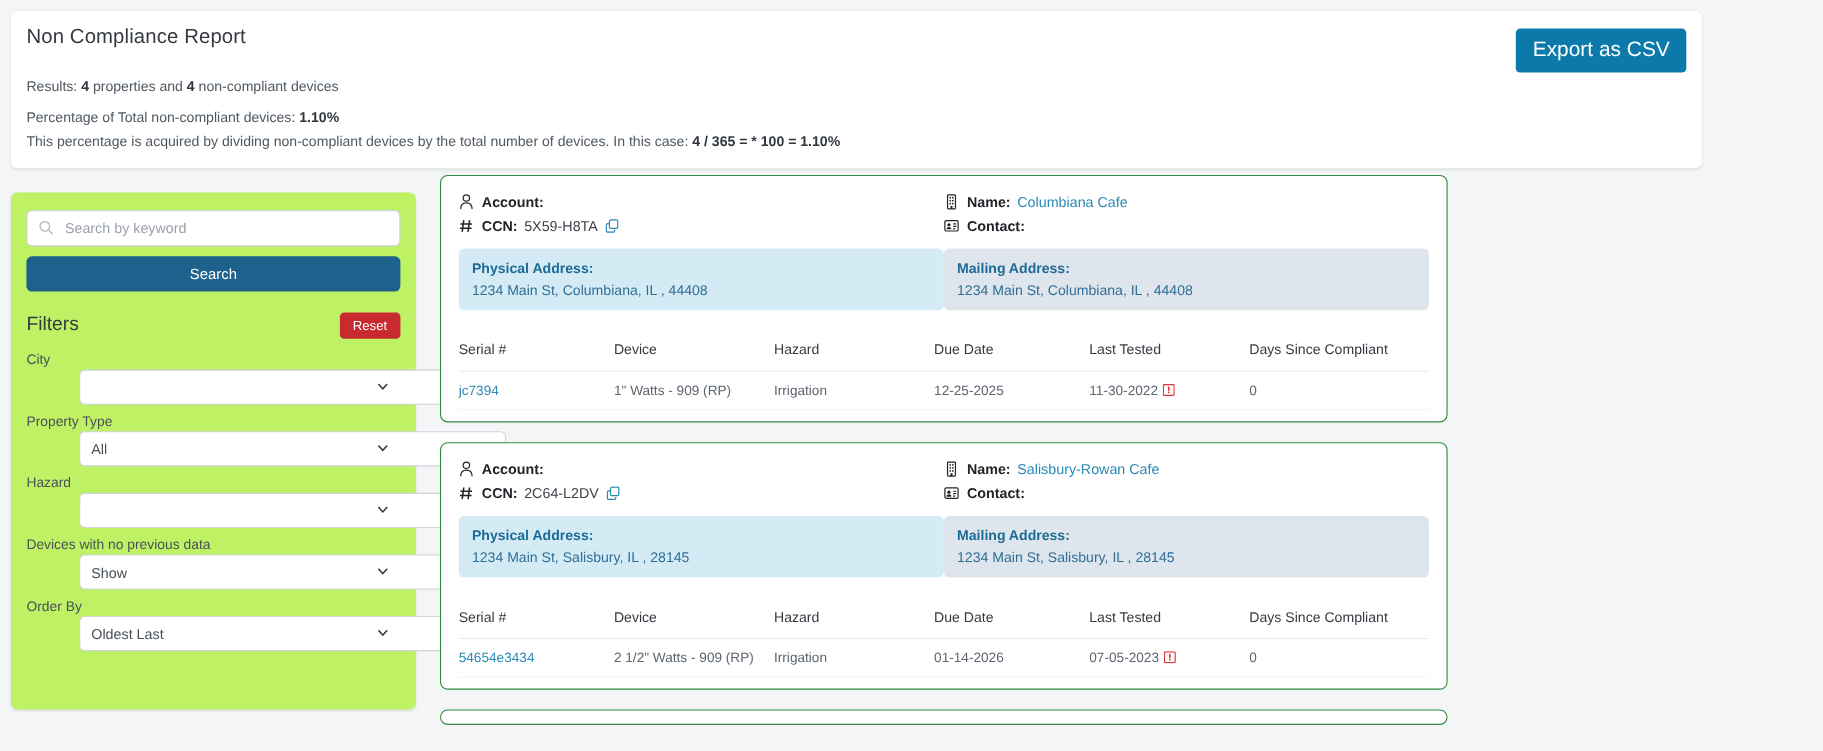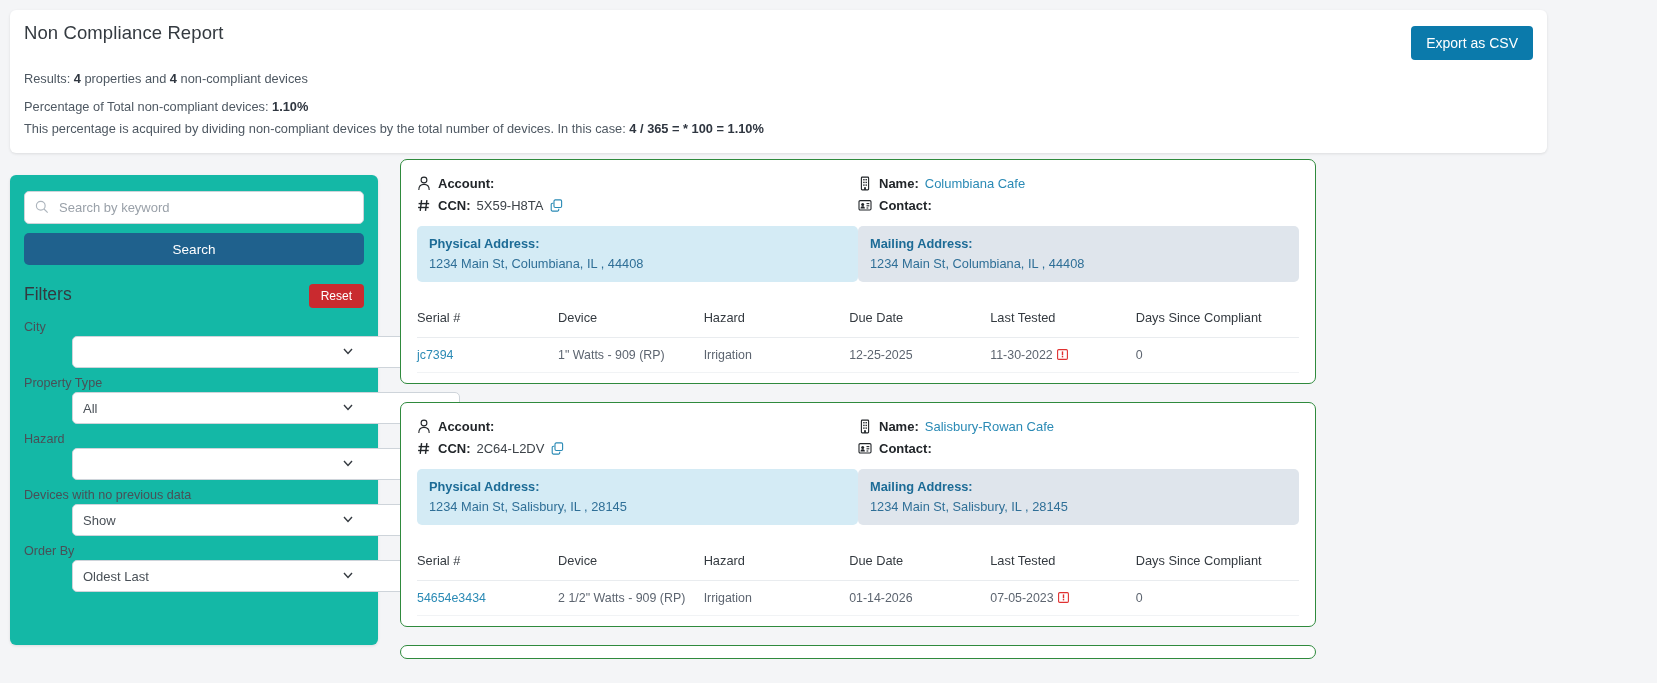--- a/index.html
+++ b/index.html
@@ -22,38 +22,38 @@
   }
   .header-title {
     position: absolute; left: 14px; top: 12px;
     font-size: 18.5px; color: #343a40; font-weight: 400;
     letter-spacing: .1px;
   }
   .export-btn {
     position: absolute; right: 14px; top: 16px;
     background: #0b7aab; color: #fff;
     border: none; border-radius: 4px;
-    font-size: 14px; font-family: "Liberation Sans", sans-serif;
+    font-size: 19px; font-family: "Liberation Sans", sans-serif;
     padding: 9px 15px; cursor: pointer;
     white-space: nowrap;
   }
   .hdr-line {
     position: absolute; left: 14px;
     font-size: 12.8px; color: #4e5862; white-space: nowrap;
   }
   .hdr-line.l1 { top: 61px; }
   .hdr-line.l2 { top: 89px; }
   .hdr-line.l3 { top: 111px; }
   .hdr-line b { font-weight: 700; color: #2f3640; }
 
   
   .sidebar {
     position: absolute;
     left: 10px; top: 175px; width: 368px; height: 470px;
-    background: #14b8a6; border-radius: 6px;
+    background: #bef264; border-radius: 6px;
     box-shadow: 0 1px 3px rgba(0,0,0,.10);
     padding: 16px 14px 0 14px;
   }
   .search-wrap { position: relative; }
   .search-input {
     width: 340px; height: 33px;
     border: 1px solid #ced4da; border-radius: 5px;
     padding: 0 10px 0 34px;
     font-size: 13px; color: #495057;
     font-family: "Liberation Sans", sans-serif;

